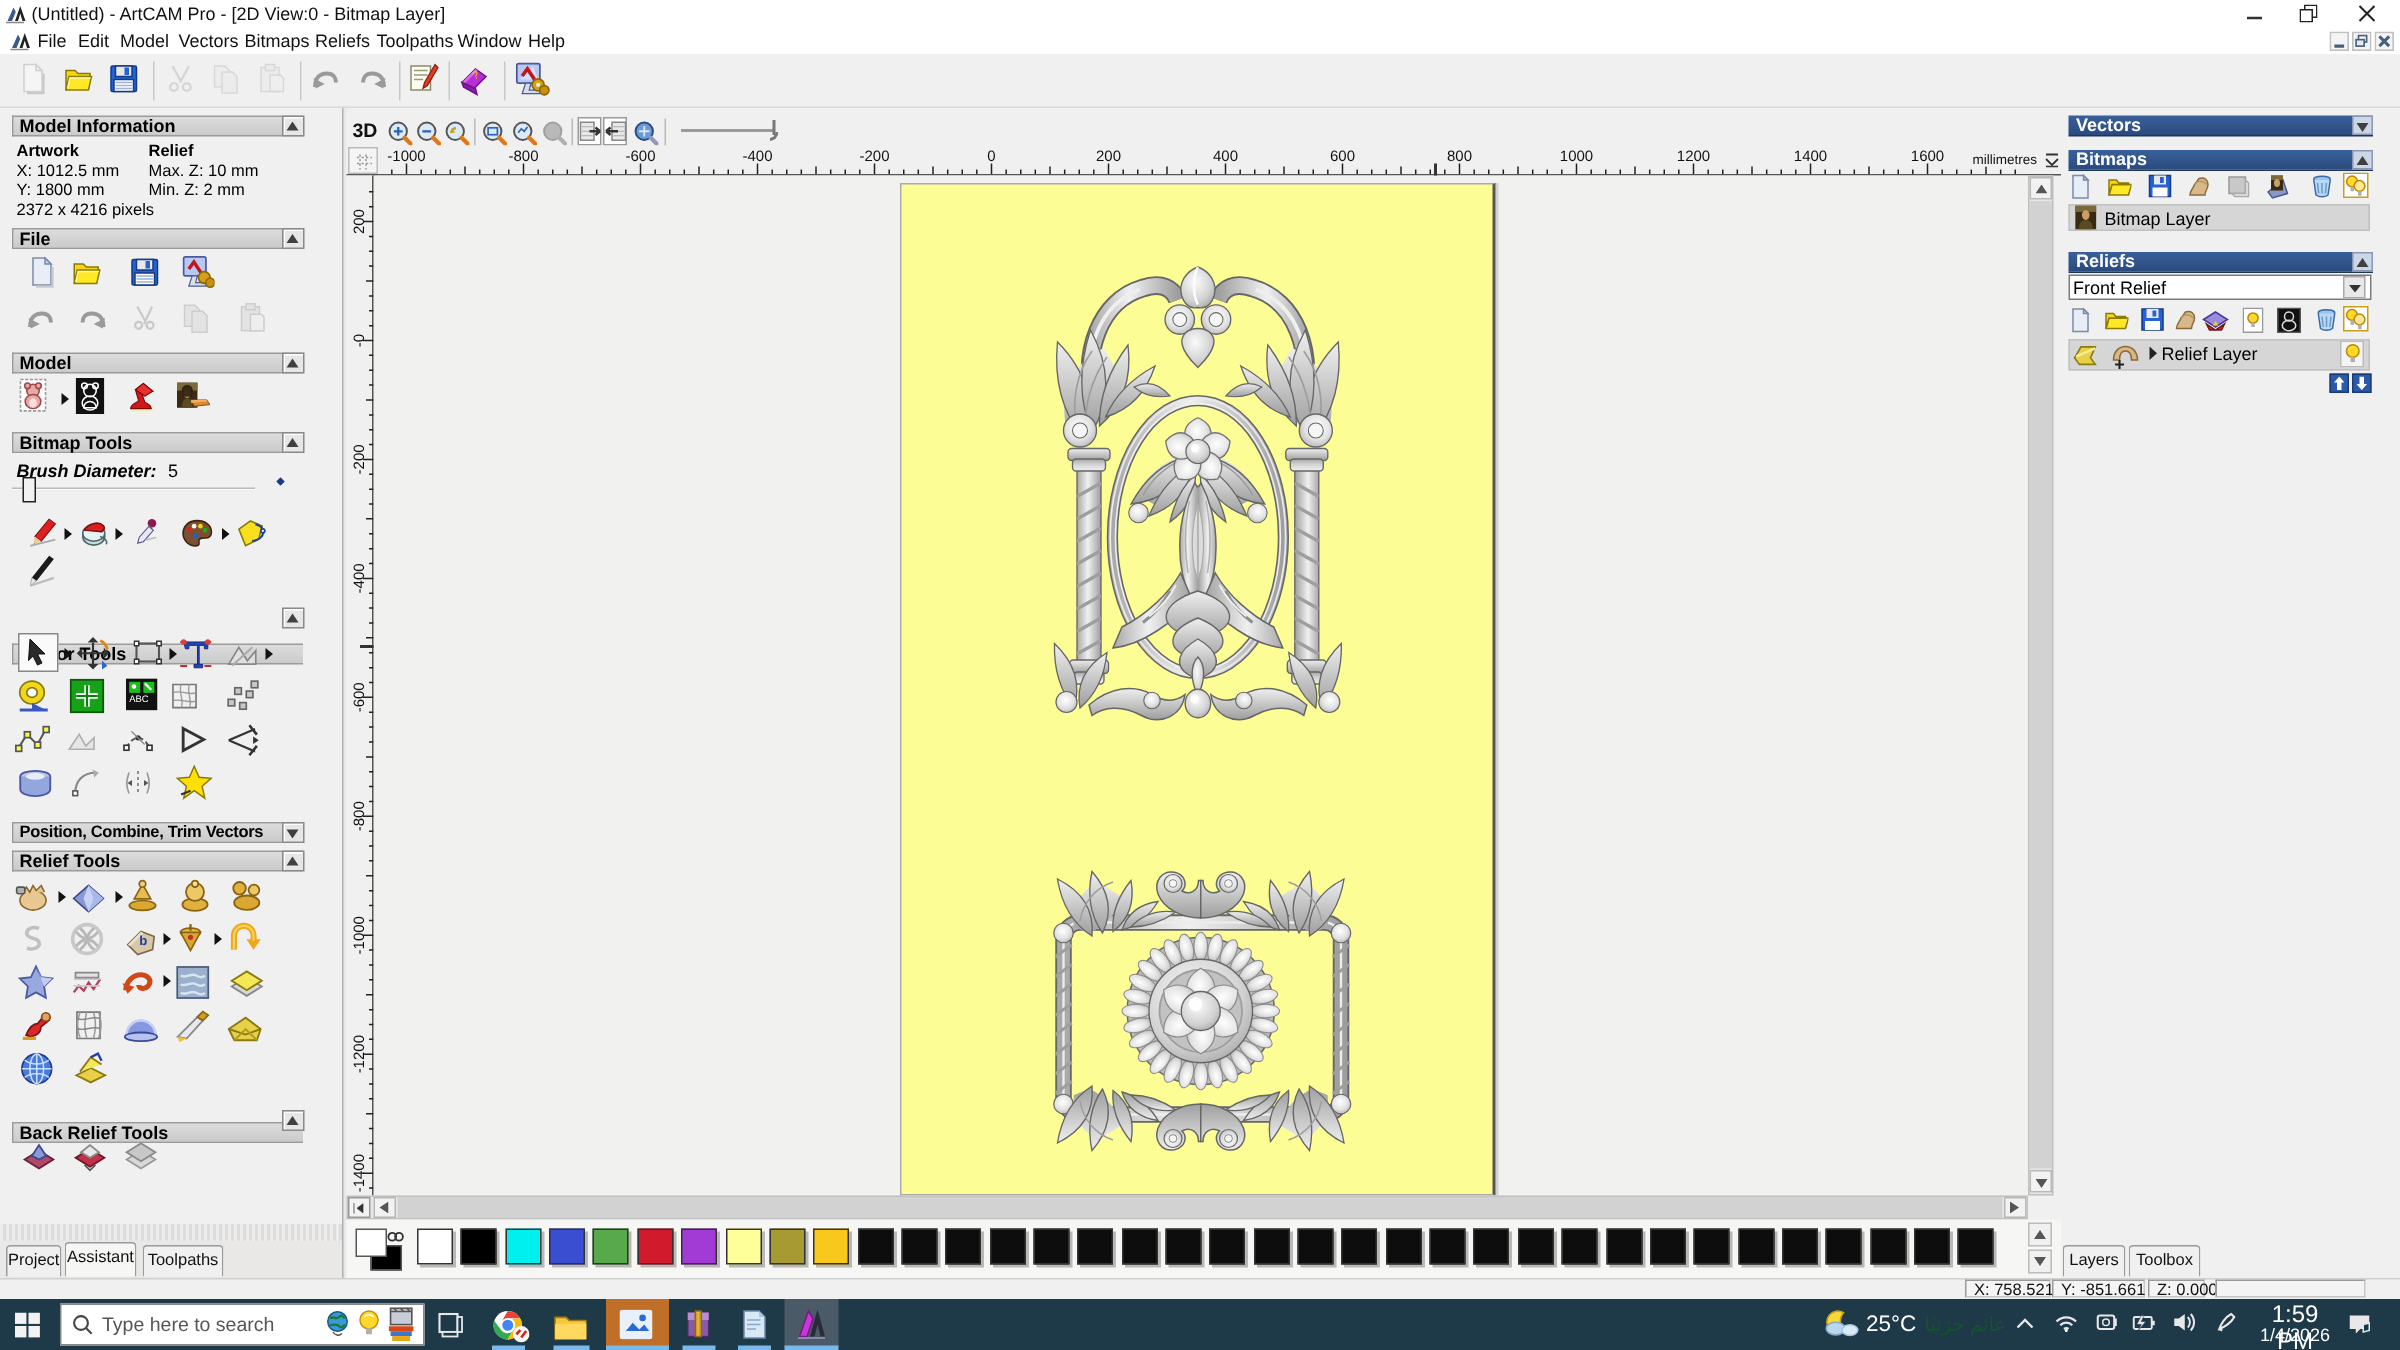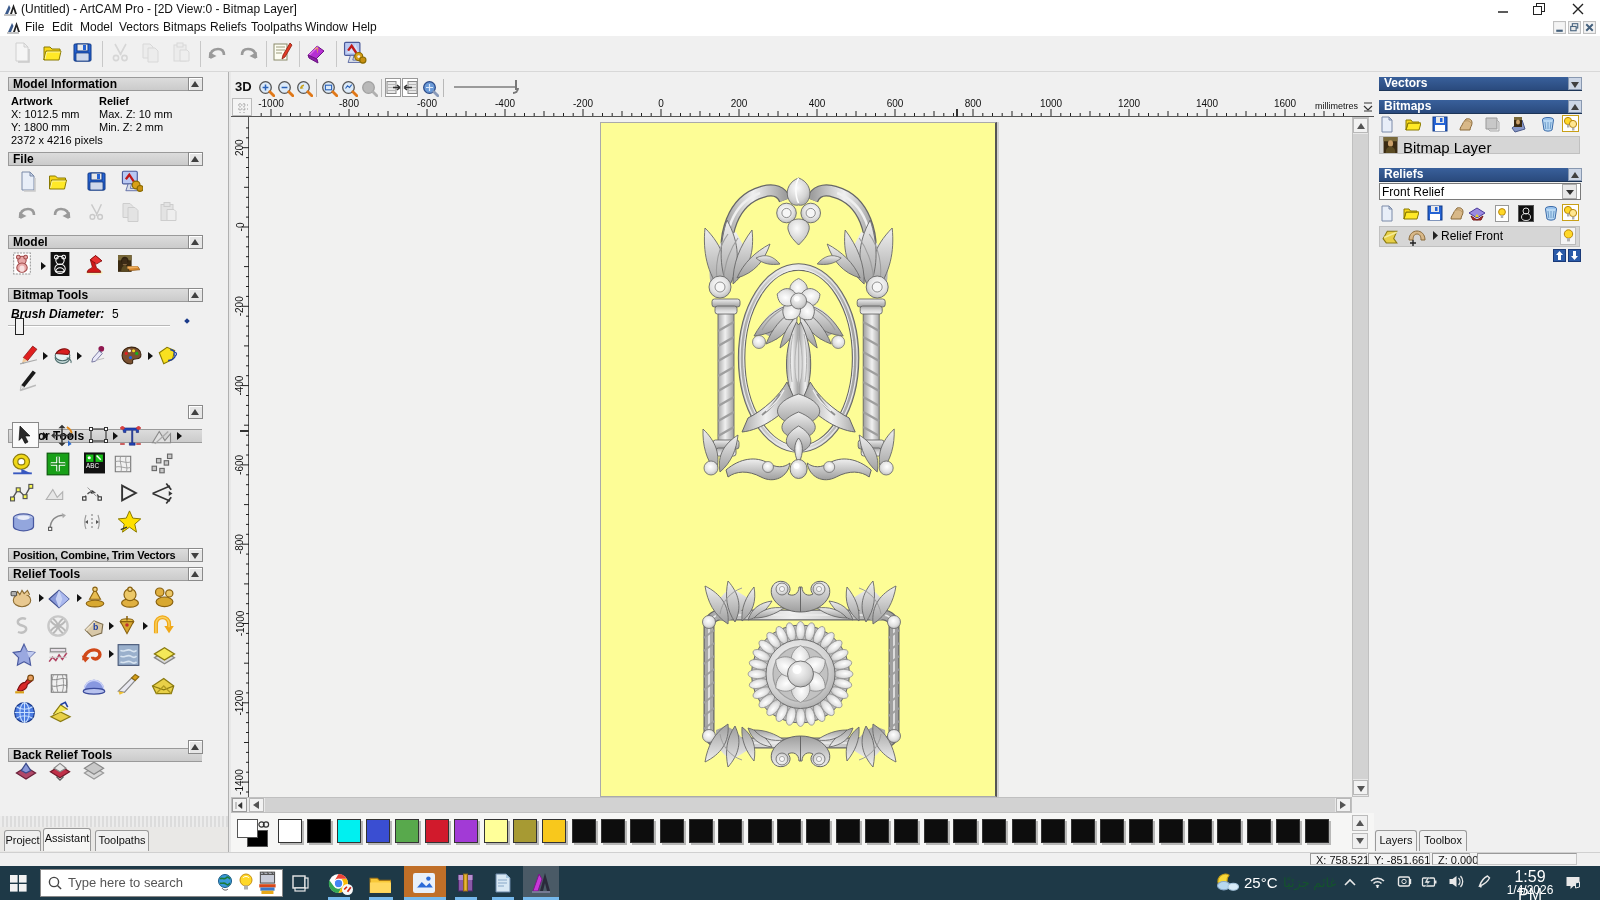--- a/index.html
+++ b/index.html
@@ -988,21 +988,21 @@
     <rect x="5" y="9.5" width="2.4" height="3" fill="#b0b0b0"></rect>
     <rect x="10" y="12.5" width="2.4" height="3" fill="#b0b0b0"></rect>
   </svg>
 <div class="abs" style="left:1379px;top:136px;width:201px;height:18px;background:#d6d6d6;border:1px solid #c0c0c0"></div>
 <svg class="icon" style="left:1383px;top:137px" width="15" height="16" viewBox="0 0 13 15">
     <rect x="0" y="0" width="13" height="15" fill="#3a2a12"></rect>
     <rect x="0" y="0" width="13" height="4" fill="#7a6a3a"></rect>
     <ellipse cx="6.5" cy="6" rx="2.4" ry="3" fill="#caa06a"></ellipse>
     <path d="M2 15c0-4 2-6 4.5-6s4.5 2 4.5 6z" fill="#5a4a22"></path>
   </svg>
-<div class="abs" style="left:1403px;top:139px;font-size:15px">Bitmap Layer</div>
+<div class="abs" style="left:1403px;top:139px;font-size:12px">Bitmap Layer</div>
 <div class="rhead" style="left:1379px;top:168px">
     <span class="txt" style="top:-1px">Reliefs</span>
     <div class="rbtn">
       <div class="tri-up"></div>
     </div>
   </div>
 <div class="abs" style="left:1379px;top:183px;width:202px;height:17px;background:#fff;border:1px solid #7a7a7a"></div>
 <div class="abs" style="left:1382px;top:185px;font-size:12px">Front Relief</div>
 <div class="abs" style="left:1562px;top:184px;width:15px;height:15px;background:#e8e8e8;border:1px solid #aaa"></div>
 <svg class="icon" style="left:1566px;top:190px" width="8" height="5" viewBox="0 0 8 5">
@@ -1058,21 +1058,21 @@
     <path d="M1 10l4-7h9l-3 7 3 4H4z" fill="#e8d048" stroke="#8a7a10"></path>
     <path d="M2 9l12-5" stroke="#f4ec9a" stroke-width="1.5"></path>
   </svg>
 <svg class="icon" style="left:1407px;top:227px" width="20" height="19" viewBox="0 0 20 19">
     <path d="M2 13c0-6 4-9 8-9s8 3 8 9h-4c0-4-1.5-6-4-6s-4 2-4 6z" fill="#d8b888" stroke="#8a6a3a"></path>
     <path d="M3 16h6M6 13v6" stroke="#222" stroke-width="1.4"></path>
   </svg>
 <svg class="icon" style="left:1432px;top:231px" width="6" height="9" viewBox="0 0 6 9">
     <path d="M1 0l5 4.5L1 9z" fill="#222"></path>
   </svg>
-<div class="abs" style="left:1441px;top:229px;font-size:12px">Relief Front</div>
+<div class="abs" style="left:1441px;top:229px;font-size:12px">Relief Layer</div>
 <div class="abs" style="left:1560px;top:227px;width:16px;height:18px;background:#f4f4f4;border:1px solid #bbb"></div>
 <svg class="icon" style="left:1563px;top:229px" width="11" height="14" viewBox="0 0 11 14">
     <circle cx="5.5" cy="5" r="4.2" fill="#ffd828" stroke="#b8860b"></circle>
     <rect x="4" y="9" width="3" height="3.4" fill="#b0b0b0"></rect>
   </svg>
 <div class="abs" style="left:1553px;top:249px;width:13px;height:13px;background:#2a5aa8;border:1px solid #1a3a78"></div>
 <svg class="icon" style="left:1556px;top:251px" width="7" height="9" viewBox="0 0 7 9">
     <path d="M3.5 0L7 4H5v5H2V4H0z" fill="#fff"></path>
   </svg>
 <div class="abs" style="left:1568px;top:249px;width:13px;height:13px;background:#2a5aa8;border:1px solid #1a3a78"></div>

